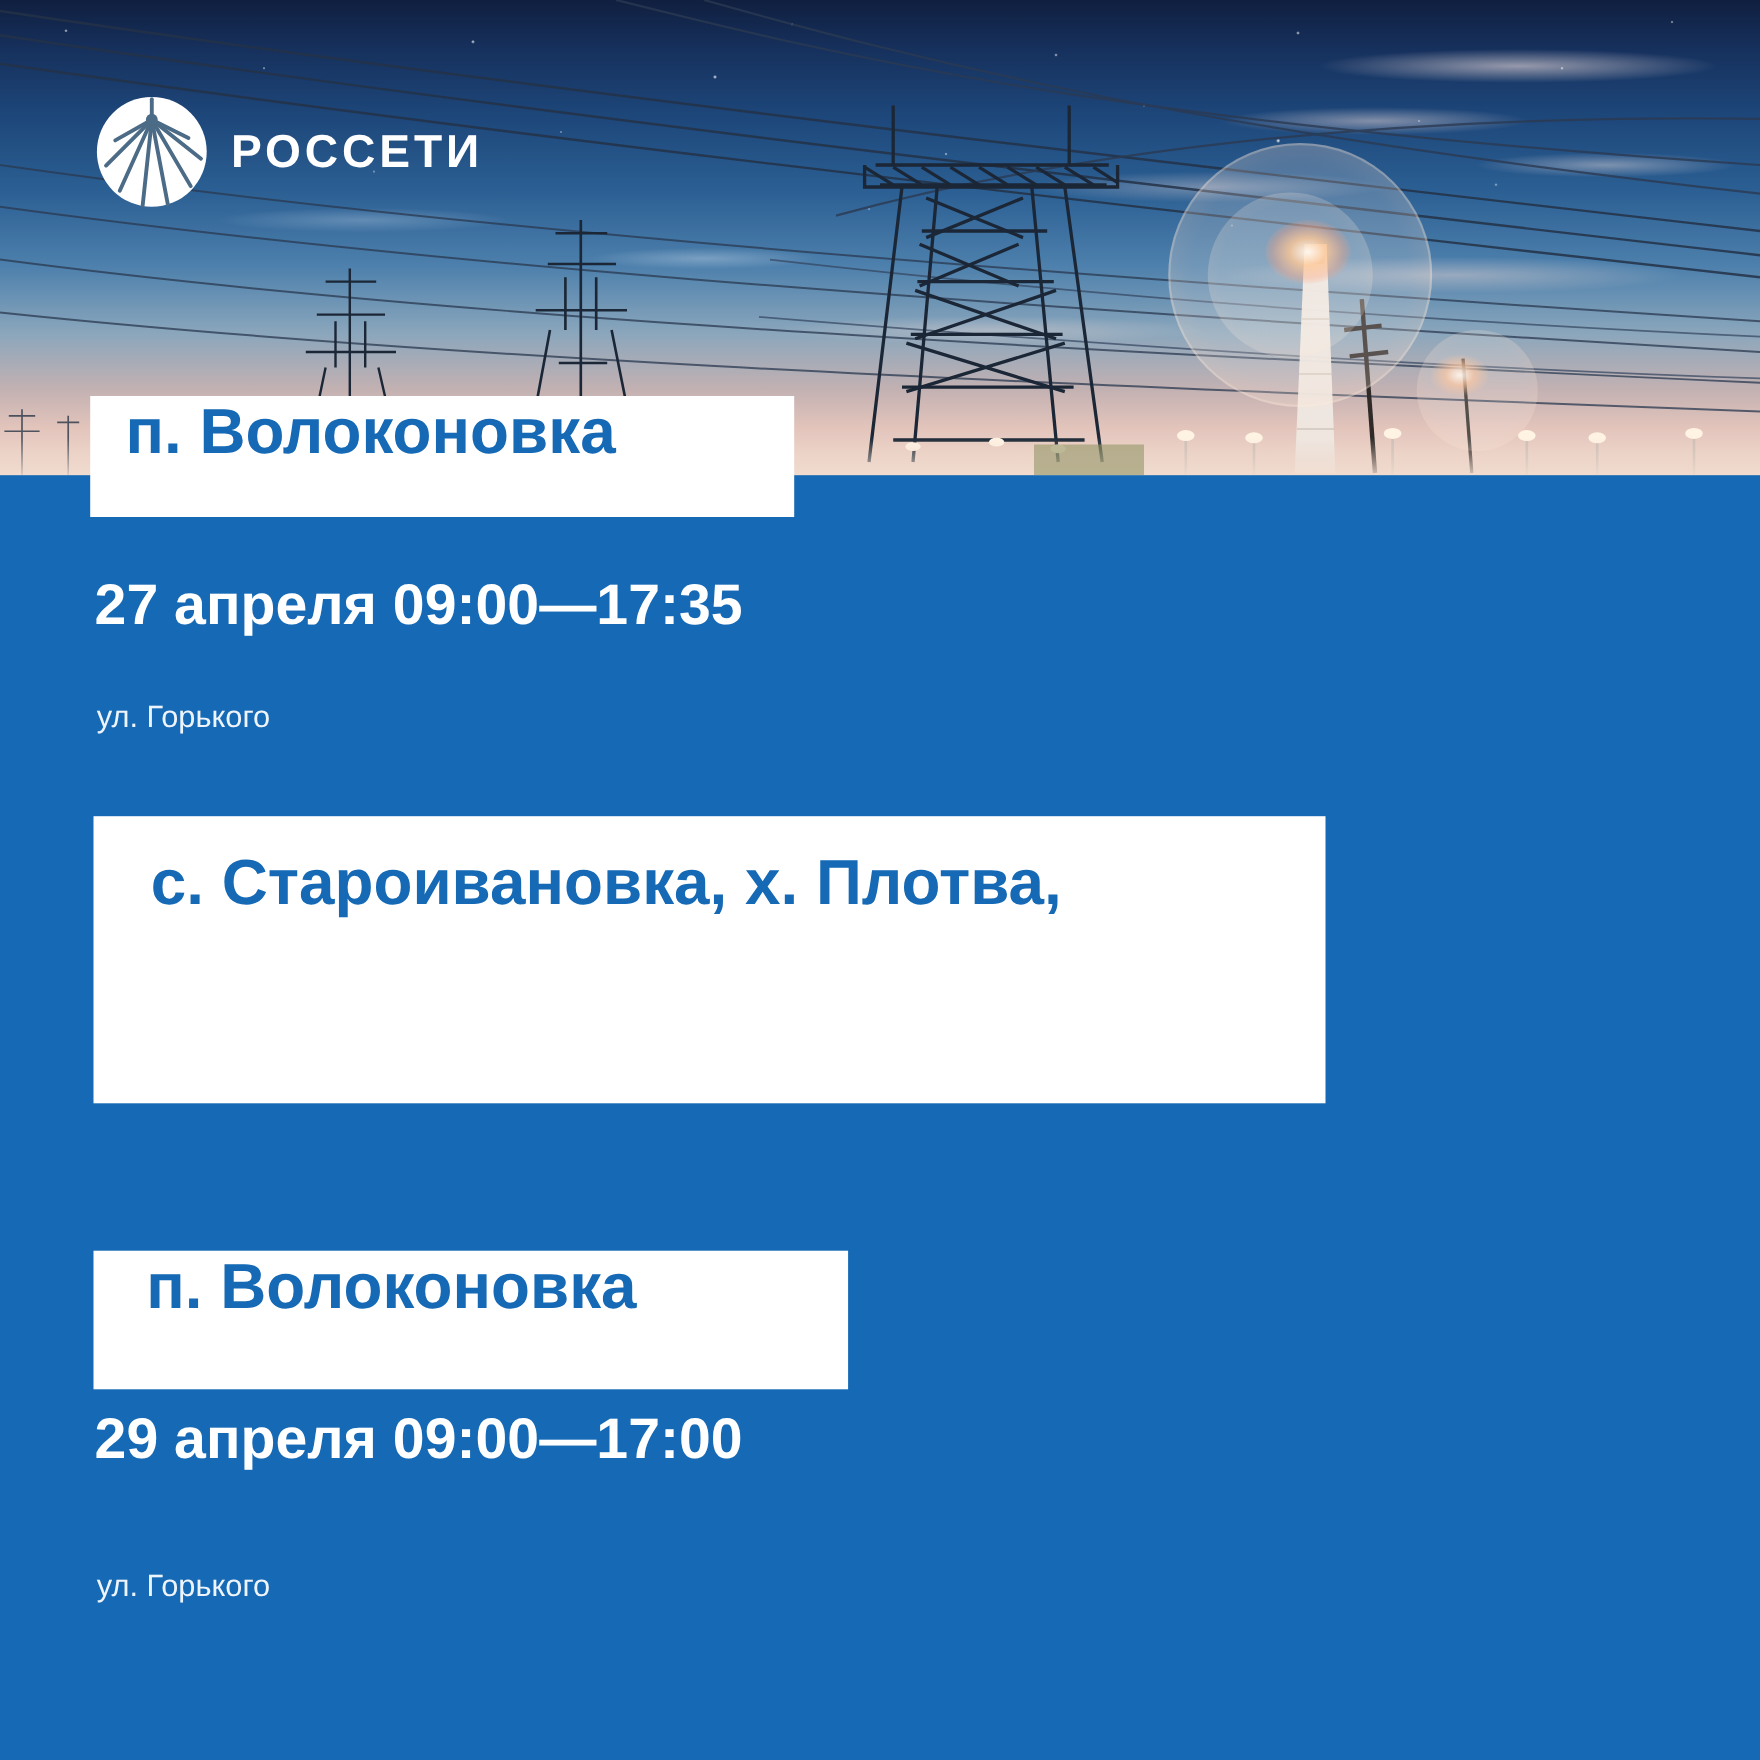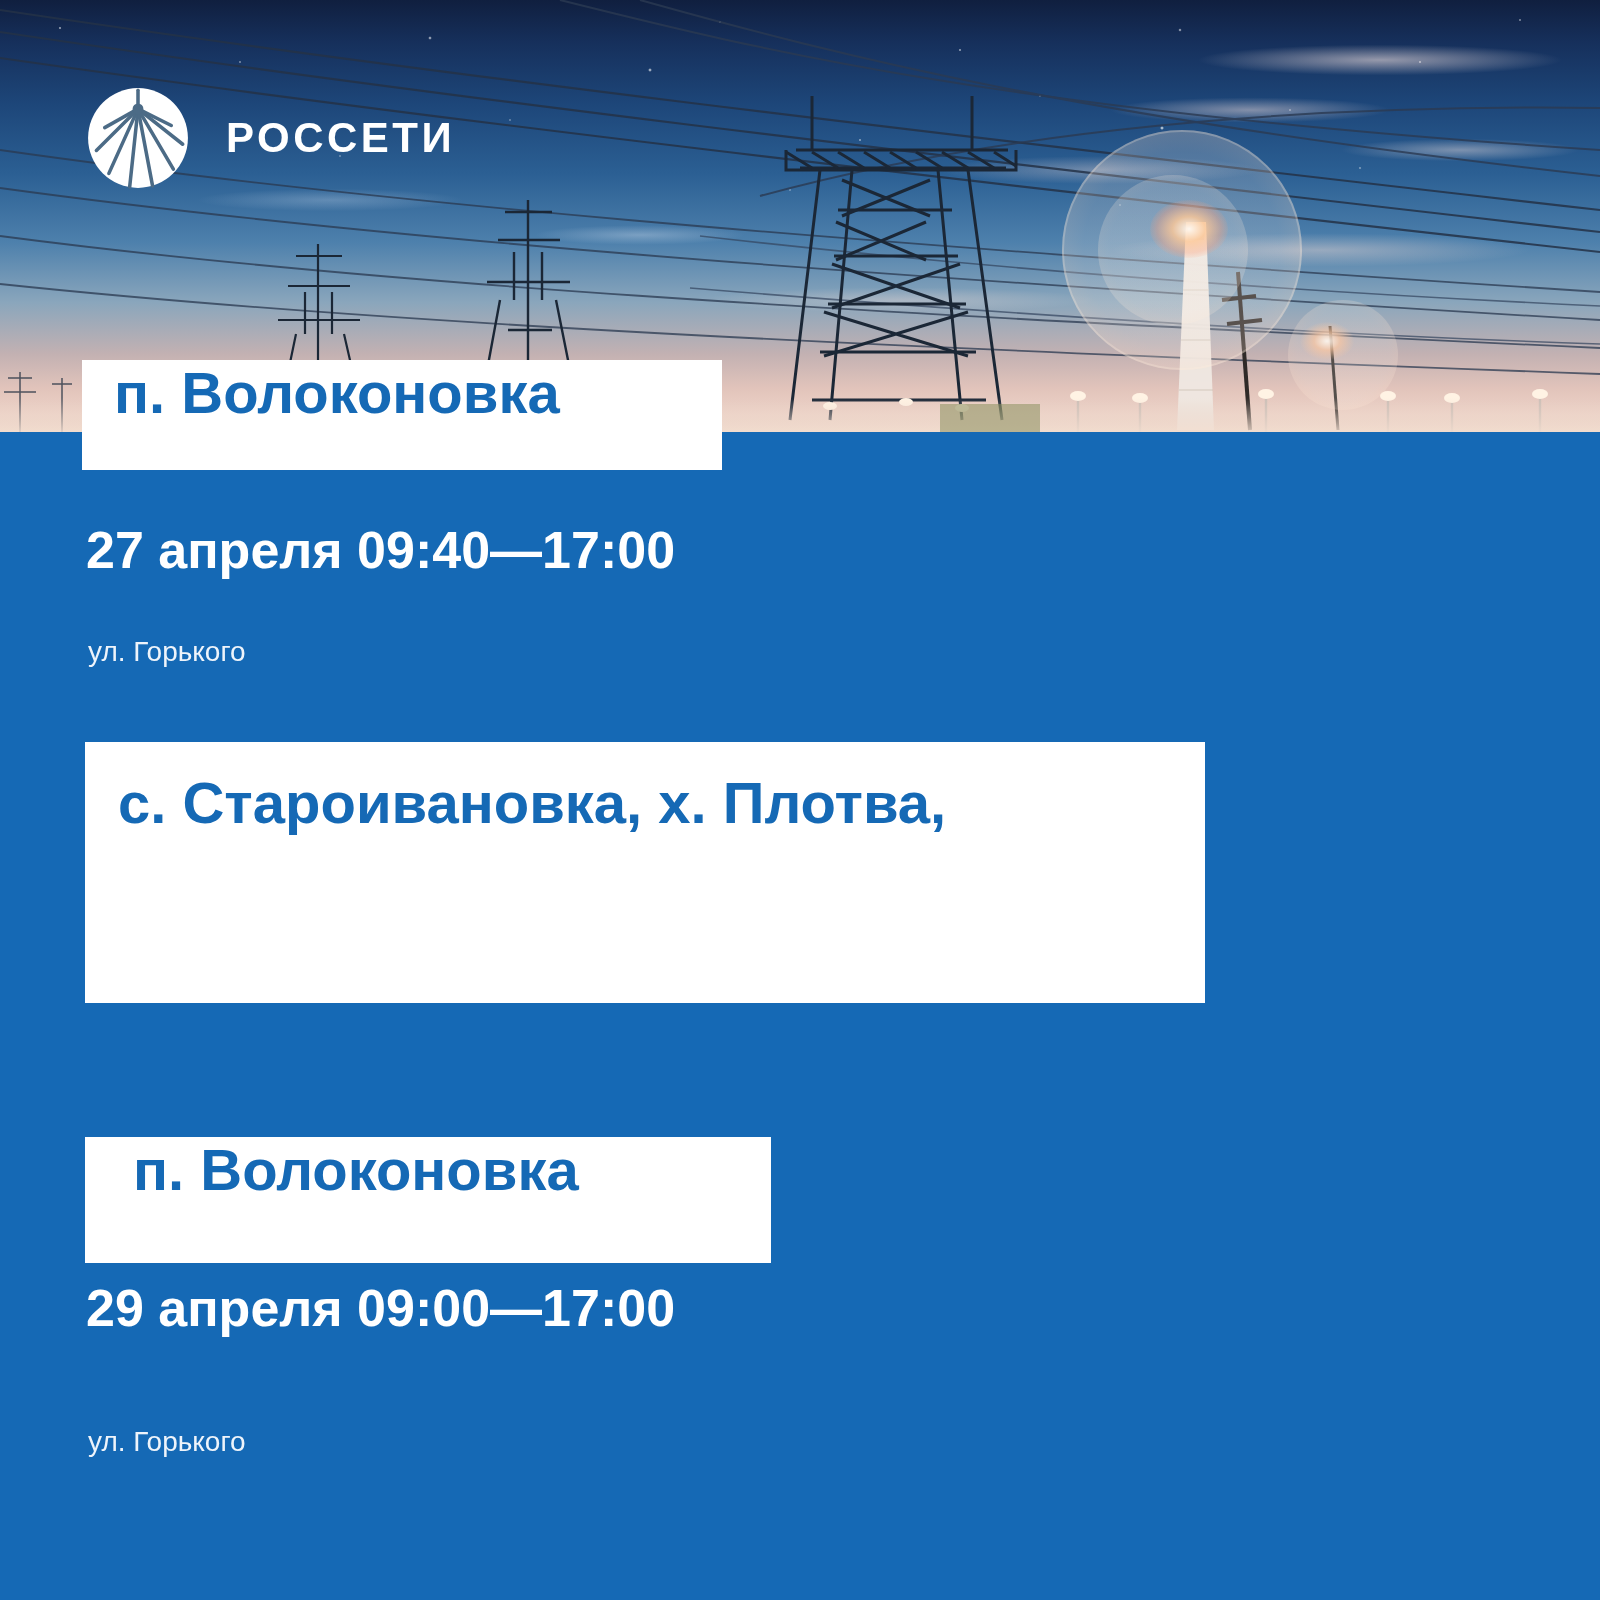--- a/index.html
+++ b/index.html
@@ -111,21 +111,21 @@
 
   
   .wires { position: absolute; inset: 0; }
 
   
   .logo {
     position: absolute;
     left: 86px; top: 86px;
     display: flex;
     align-items: center;
-    gap: 36px;
+    gap: 20px;
   }
   .logo-mark { width: 104px; height: 104px; display:block; }
   .logo-word {
     color: #ffffff;
     font-size: 42px;
     font-weight: 700;
     letter-spacing: 3.5px;
     line-height: 1;
     white-space: nowrap;
   }
@@ -142,21 +142,21 @@
     color: #1569B5;
     font-weight: 700;
     line-height: 1.14;
     white-space: nowrap;
   }
 
   #box1 { left: 82px; top: 360px; width: 640px; height: 110px; }
   #box1 .label-text { font-size: 58px; padding-left: 32px; }
 
   #box2 { left: 85px; top: 742px; width: 1120px; height: 233px; justify-content: flex-start; padding-top: 28px; }
-  #box2 .label-text { font-size: 58px; padding-left: 33px; }
+  #box2 .label-text { font-size: 58px; padding-left: 12px; margin-left: 40px; }
 
   #box3 { left: 85px; top: 1137px; width: 686px; height: 126px; }
   #box3 .label-text { font-size: 58px; padding-left: 48px; }
 
   .date-line {
     position: absolute;
     color: #ffffff;
     font-size: 52px;
     font-weight: 700;
     white-space: nowrap;
@@ -311,21 +311,21 @@
         </g>
         <circle cx="50" cy="22" r="5.2" fill="#4c6b86"></circle>
       </svg>
       <span class="logo-word">РОССЕТИ</span>
     </div>
   </div>
 
   <div class="label-box" id="box1">
     <span class="label-text">п. Волоконовка</span>
   </div>
-  <div class="date-line" id="date1">27 апреля 09:40—17:00</div>
+  <div class="date-line" id="date1">27 апреля 09:00—17:35</div>
   <div class="street-line" id="street1">ул. Горького</div>
 
   <div class="label-box" id="box2">
     <span class="label-text">с. Староивановка, х. Плотва,</span>
   </div>
 
   <div class="label-box" id="box3">
     <span class="label-text">п. Волоконовка</span>
   </div>
   <div class="date-line" id="date3">29 апреля 09:00—17:00</div>

